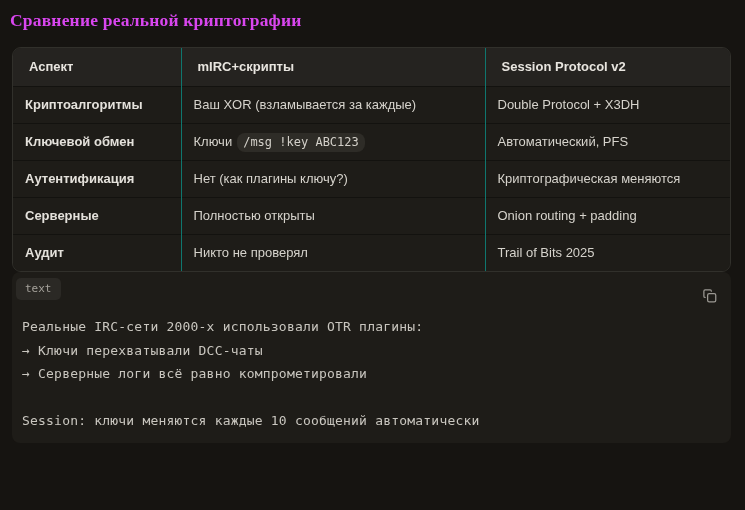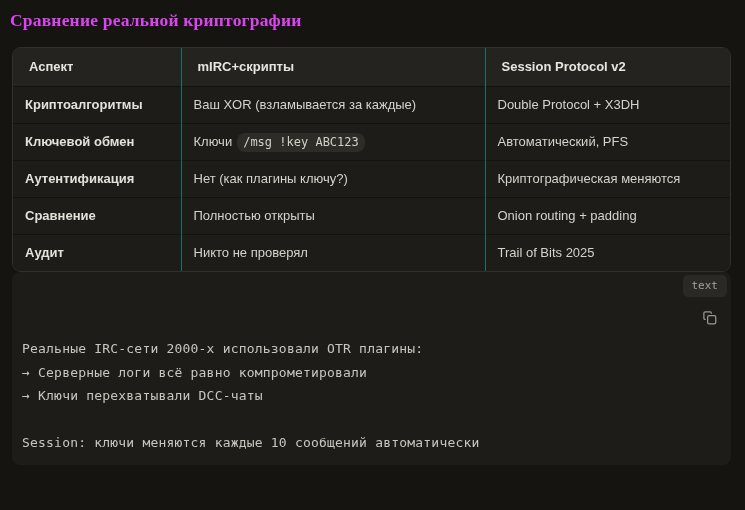--- a/index.html
+++ b/index.html
@@ -70,22 +70,21 @@
 
   .code-block {
     margin-left: 2px;
     background: #1e1c18;
     border-radius: 8px;
     padding: 3px 4px 10px 4px;
   }
   .code-head {
     display: flex;
     justify-content: space-between;
-    align-items: flex-end;
-    flex-direction: column;
+    align-items: center;
   }
   .lang-chip {
     display: inline-block;
     font-family: "DejaVu Sans Mono", monospace;
     font-size: 11px;
     color: #a5a29b;
     background: #2b2925;
     border-radius: 5px;
     padding: 4px 9px 5px 9px;
   }
@@ -142,21 +141,21 @@
           <td class="aspect">Ключевой обмен</td>
           <td><span>Ключи</span><code class="inline-code">/msg !key ABC123</code></td>
           <td>Автоматический, PFS</td>
         </tr>
         <tr>
           <td class="aspect">Аутентификация</td>
           <td>Нет (как плагины ключу?)</td>
           <td>Криптографическая меняются</td>
         </tr>
         <tr>
-          <td class="aspect">Сравнение</td>
+          <td class="aspect">Серверные</td>
           <td>Полностью открыты</td>
           <td>Onion routing + padding</td>
         </tr>
         <tr>
           <td class="aspect">Аудит</td>
           <td>Никто не проверял</td>
           <td>Trail of Bits 2025</td>
         </tr>
       </tbody>
     </table>
@@ -170,20 +169,20 @@
         <span>
           <svg width="15" height="15" viewBox="0 0 24 24" fill="none" stroke="#9b9892" stroke-width="2" stroke-linecap="round" stroke-linejoin="round">
             <rect width="13" height="13" x="9" y="9" rx="2.5"></rect>
             <path d="M5 15c-1.1 0-2-.9-2-2V5c0-1.1.9-2 2-2h8c1.1 0 2 .9 2 2"></path>
           </svg>
         </span>
       </button>
     </div>
     <div class="code-pre">
       <div class="code-line">Реальные IRC-сети 2000-х использовали OTR плагины:</div>
+      <div class="code-line">→ Ключи перехватывали DCC-чаты</div>
       <div class="code-line">→ Серверные логи всё равно компрометировали</div>
-      <div class="code-line">→ Ключи перехватывали DCC-чаты</div>
       <div class="code-line"></div>
       <div class="code-line">Session: ключи меняются каждые 10 сообщений автоматически</div>
     </div>
   </div>
 
 </div>
 
 </body></html>

